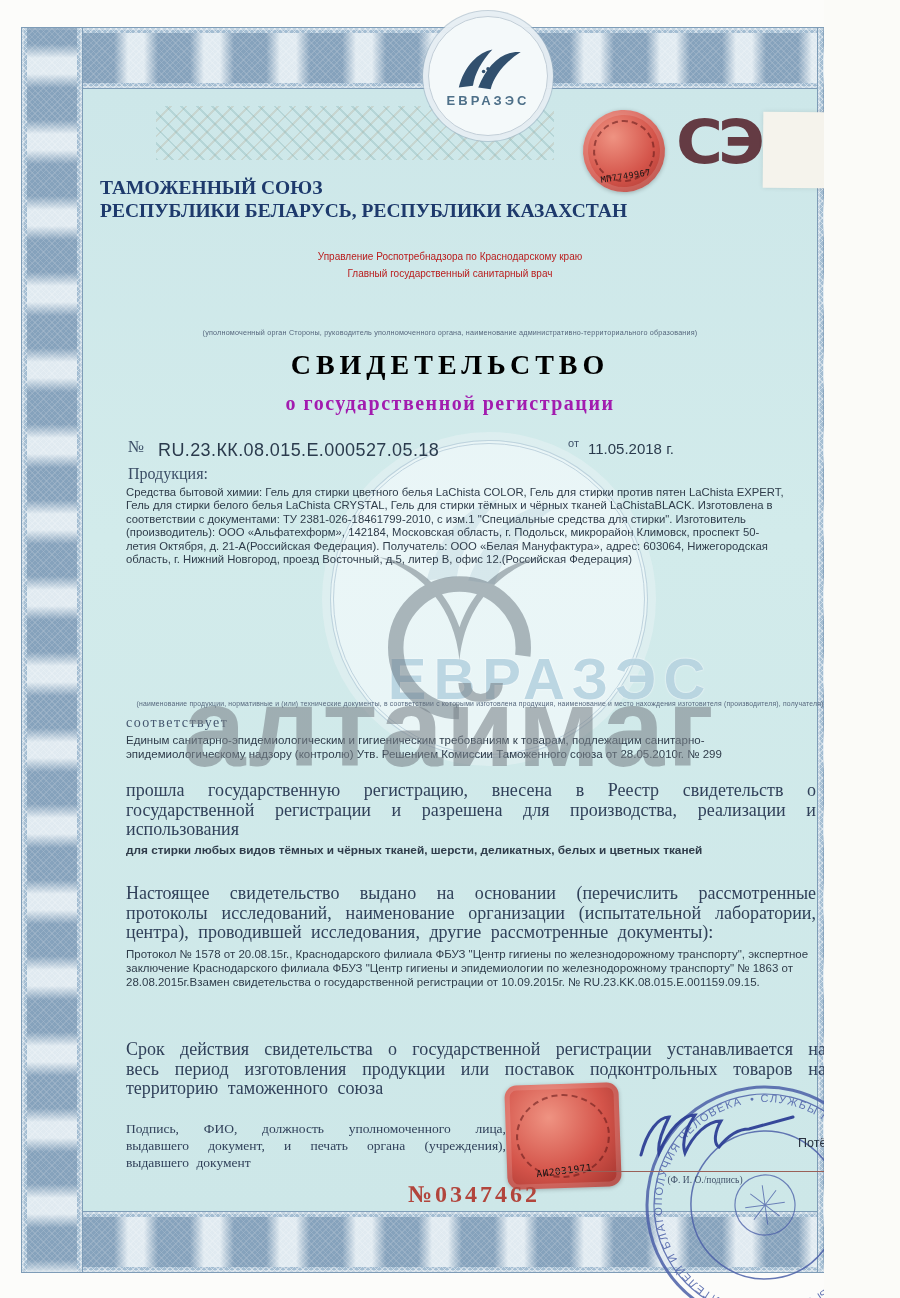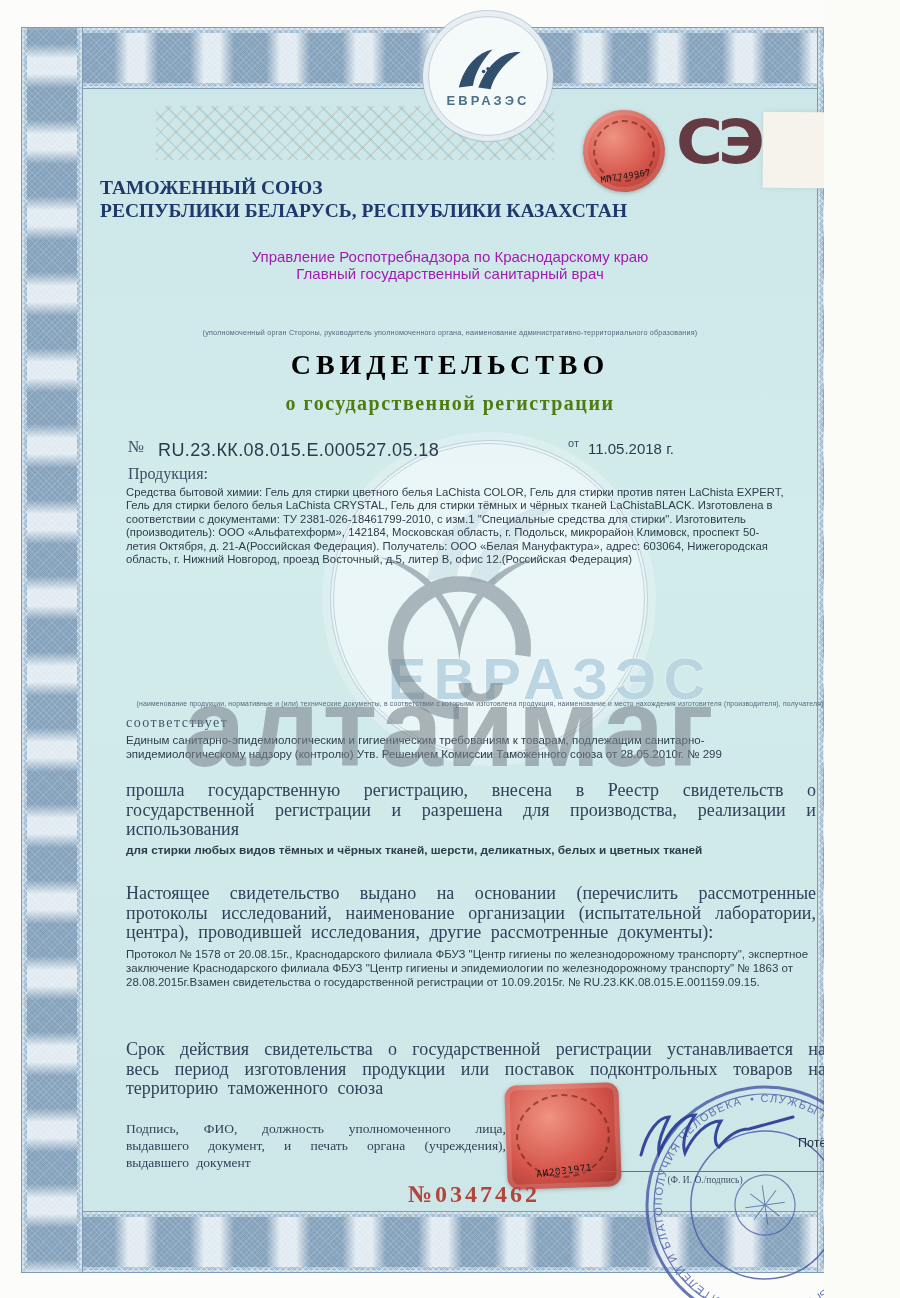--- a/index.html
+++ b/index.html
@@ -48,28 +48,28 @@
   .holo-bottom .holo-num{font-size:9.5px;bottom:12px;}
   .se-mark{left:676px;top:110px;z-index:6;font-family:"DejaVu Sans",sans-serif;font-size:64px;font-weight:bold;
     color:#5c2d36;letter-spacing:-5px;transform:scaleY(.95);opacity:.92;line-height:1;}
   .white-patch{left:763px;top:112px;width:74px;height:76px;z-index:6;background:#f5f3ec;
     box-shadow:0 0 5px rgba(0,0,0,.10);transform:rotate(.5deg);}
   .sans{font-family:"Liberation Sans",sans-serif;color:#2f3c4a;}
   .z4{z-index:4;}
 
   .union{left:100px;top:176px;width:700px;z-index:4;font-family:"Liberation Serif",serif;
     font-weight:bold;font-size:19.5px;line-height:23px;color:#1e3a6c;text-align:left;}
-  .authority{left:100px;top:249px;width:700px;z-index:4;font-size:15px;line-height:16.5px;
-    color:#a21caf;text-align:center;}
+  .authority{left:100px;top:249px;width:700px;z-index:4;font-size:10px;line-height:16.5px;
+    color:#b91c1c;text-align:center;}
   .tiny-caption{z-index:4;font-size:7.2px;color:#56677d;letter-spacing:.2px;}
   .cap1{left:100px;top:328px;width:700px;text-align:center;}
   .doc-title{left:100px;top:349px;width:700px;z-index:4;text-align:center;font-family:"Liberation Serif",serif;
     font-weight:bold;font-size:28px;letter-spacing:5px;color:#000000;}
   .doc-subtitle{left:100px;top:392px;width:700px;z-index:4;text-align:center;font-family:"Liberation Serif",serif;
-    font-weight:bold;font-size:20px;letter-spacing:1.5px;color:#4d7c0f;}
+    font-weight:bold;font-size:20px;letter-spacing:1.5px;color:#a21caf;}
 
   .no-sign{left:128px;top:437px;z-index:4;font-family:"Liberation Serif",serif;font-size:17px;color:#3d5068;}
   .cert-number{left:158px;top:440px;z-index:4;font-size:18px;color:#2b3b4d;letter-spacing:.4px;}
   .from-label{left:568px;top:437px;z-index:4;font-size:11px;color:#3d5068;}
   .cert-date{left:588px;top:440px;z-index:4;font-size:15px;color:#2b3b4d;}
 
   .product-label{left:128px;top:465px;z-index:4;font-family:"Liberation Serif",serif;font-size:16px;color:#3c4e66;}
   .product-desc{left:126px;top:486px;width:660px;z-index:4;font-size:11.3px;line-height:13.4px;}
 
   .para-serif{font-family:"Liberation Serif",serif;color:#31415a;font-size:18px;line-height:19.5px;

